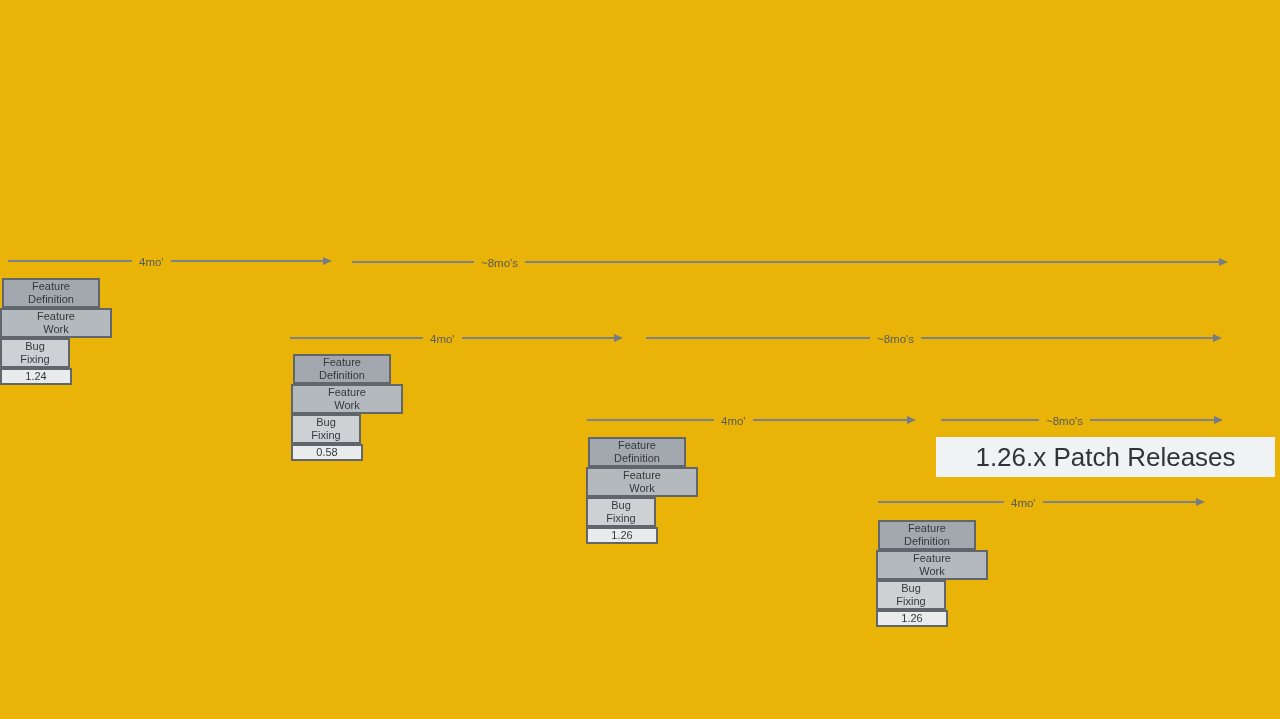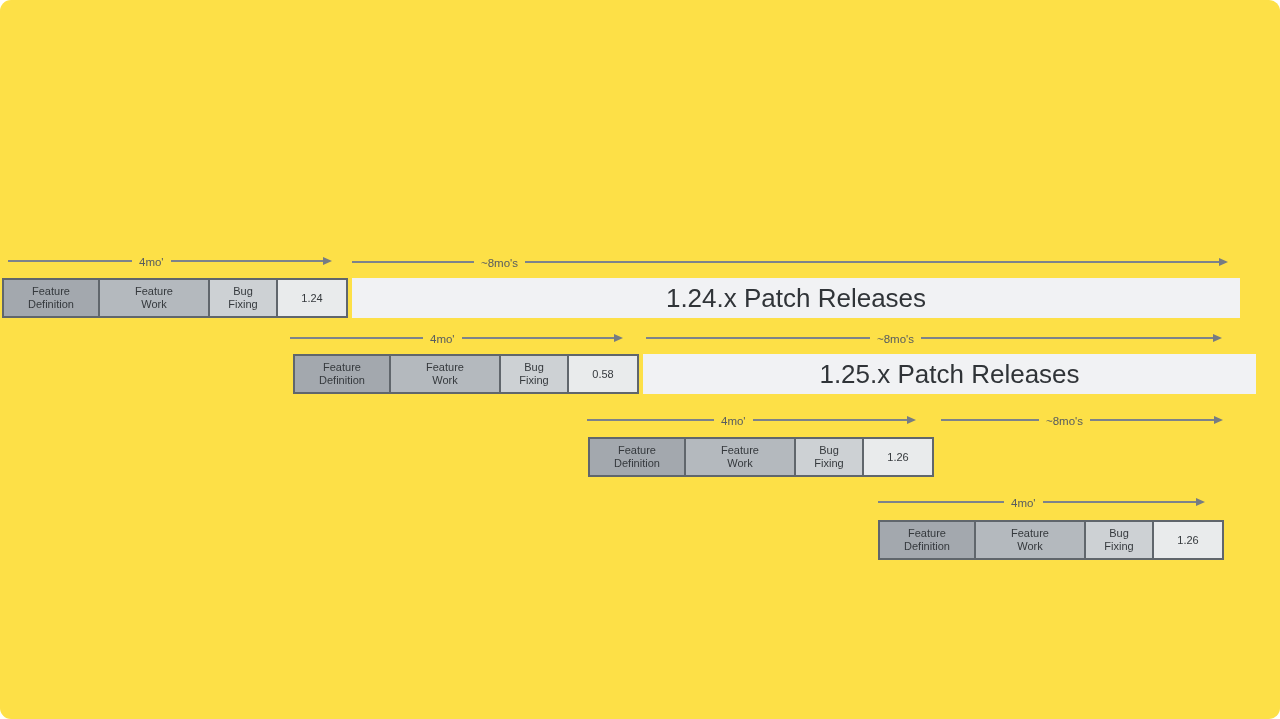--- a/index.html
+++ b/index.html
@@ -8,22 +8,21 @@
     background: #ffffff;
     width: 1280px;
     height: 719px;
     overflow: hidden;
     font-family: "Liberation Sans", sans-serif;
   }
   .canvas {
     position: relative;
     width: 1280px;
     height: 719px;
-    background: #fde047;
-    border-radius: 11px;
+    background: #eab308;
   }
   
   .arrow {
     position: absolute;
     height: 14px;
     display: flex;
     align-items: center;
   }
   .arrow .seg1 { height: 0; border-top: 2px solid #7d838a; }
   .arrow .seg2 { flex: 1; height: 0; border-top: 2px solid #7d838a; }
@@ -38,20 +37,21 @@
     width: 0; height: 0;
     border-left: 9px solid #767c83;
     border-top: 4px solid transparent;
     border-bottom: 4px solid transparent;
   }
   
   .boxrow {
     position: absolute;
     height: 40px;
     display: flex;
+    flex-direction: column;
   }
   .pbox {
     box-sizing: border-box;
     border: 2px solid #60666c;
     height: 40px;
     display: flex;
     align-items: center;
     justify-content: center;
     text-align: center;
     font-size: 11px;
@@ -91,23 +91,20 @@
     <div class="head"></div>
   </div>
 
   <div class="arrow" style="left:352px; top:255px; width:876px;">
     <div class="seg1" style="width:122px"></div>
     <span class="alabel">~8mo's</span>
     <div class="seg2"></div>
     <div class="head"></div>
   </div>
 
-  <div class="patchbar" style="left:352px; top:278px; width:888px;">
-    <span class="ptext">1.24.x Patch Releases</span>
-  </div>
 
   <div class="boxrow" style="left:2px; top:278px;">
     <div class="pbox fd">Feature
 Definition</div>
     <div class="pbox fw">Feature
 Work</div>
     <div class="pbox bf">Bug
 Fixing</div>
     <div class="pbox ver">1.24</div>
   </div>
@@ -119,23 +116,20 @@
     <div class="head"></div>
   </div>
 
   <div class="arrow" style="left:646px; top:331px; width:576px;">
     <div class="seg1" style="width:224px"></div>
     <span class="alabel">~8mo's</span>
     <div class="seg2"></div>
     <div class="head"></div>
   </div>
 
-  <div class="patchbar" style="left:643px; top:354px; width:613px;">
-    <span class="ptext">1.25.x Patch Releases</span>
-  </div>
 
   <div class="boxrow" style="left:293px; top:354px;">
     <div class="pbox fd">Feature
 Definition</div>
     <div class="pbox fw">Feature
 Work</div>
     <div class="pbox bf">Bug
 Fixing</div>
     <div class="pbox ver">0.58</div>
   </div>
@@ -147,20 +141,23 @@
     <div class="head"></div>
   </div>
 
   <div class="arrow" style="left:941px; top:413px; width:282px;">
     <div class="seg1" style="width:98px"></div>
     <span class="alabel">~8mo's</span>
     <div class="seg2"></div>
     <div class="head"></div>
   </div>
 
+  <div class="patchbar" style="left:936px; top:437px; width:339px;">
+    <span class="ptext">1.26.x Patch Releases</span>
+  </div>
 
   <div class="boxrow" style="left:588px; top:437px;">
     <div class="pbox fd">Feature
 Definition</div>
     <div class="pbox fw">Feature
 Work</div>
     <div class="pbox bf">Bug
 Fixing</div>
     <div class="pbox ver">1.26</div>
   </div>

